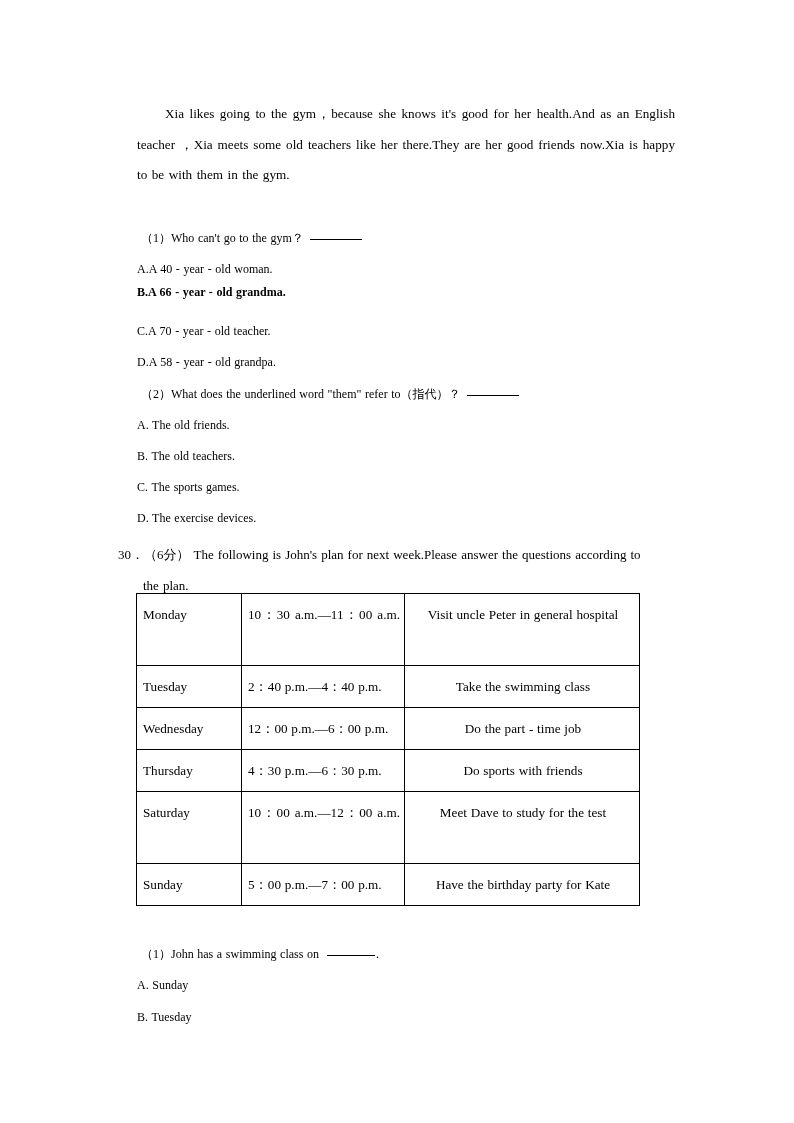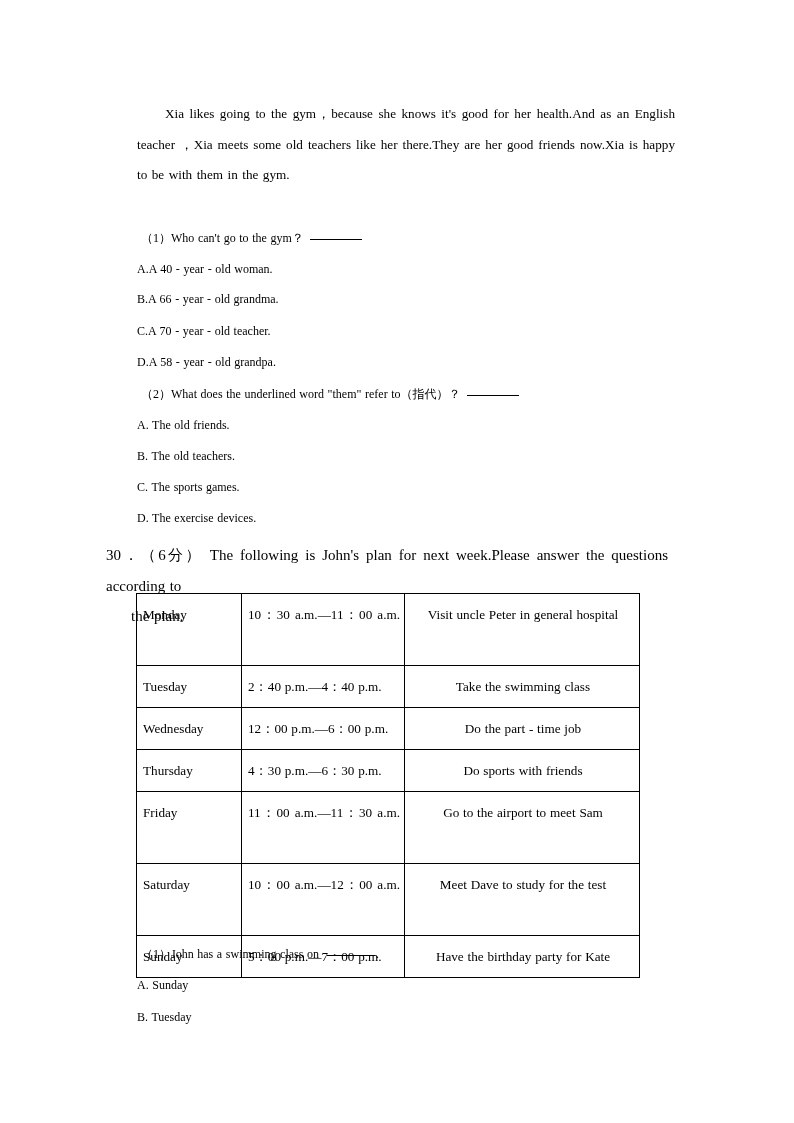--- a/index.html
+++ b/index.html
@@ -62,24 +62,24 @@
     width: 48px;
     border-bottom: 1px solid #000;
     vertical-align: 2px;
     margin-left: 8px;
     margin-right: 1px;
   }
 
   
   .item30 {
     position: absolute;
-    left: 106px;
+    left: 118px;
     top: 540px;
     width: 562px;
-    font-size: 15px;
+    font-size: 13px;
     line-height: 30.5px;
     text-align: justify;
     word-spacing: 0.8px;
   }
   .item30 .cont {
     display: block;
     padding-left: 25px;
   }
 
   
@@ -116,21 +116,21 @@
 
 <div class="page">
 
   <div class="passage">Xia likes going to the gym，because she knows it's good for her health.And as an English teacher ，Xia meets some old teachers like her there.They are her good friends now.Xia is happy to be with them in the gym.</div>
 
   <div class="q-line q-stem" style="top:229px;">
     <span>（1）Who can't go to the gym？</span><span class="blank-long"></span>
   </div>
 
   <div class="q-line q-opt" style="top:260px;">A.A 40 - year - old woman.</div>
-  <div class="q-line q-opt" style="top:290px;">B.A 66 - year - old grandma.</div>
+  <div class="q-line q-opt" style="top:283px;font-weight:bold;">B.A 66 - year - old grandma.</div>
   <div class="q-line q-opt" style="top:322px;font-family:Liberation Serif, serif;">C.A 70 - year - old teacher.</div>
   <div class="q-line q-opt" style="top:353px;">D.A 58 - year - old grandpa.</div>
 
   <div class="q-line q-stem" style="top:385px;">
     <span>（2）What does the underlined word "them" refer to（指代）？</span><span class="blank-long"></span>
   </div>
 
   <div class="q-line q-opt" style="top:416px;">A. The old friends.</div>
   <div class="q-line q-opt" style="top:447px;">B. The old teachers.</div>
   <div class="q-line q-opt" style="top:478px;">C. The sports games.</div>
@@ -158,25 +158,20 @@
         <td class="day">Wednesday</td>
         <td class="time"><span>12：00 p.m.—6：00 p.m.</span></td>
         <td class="act">Do the part - time job</td>
       </tr>
       <tr class="short">
         <td class="day">Thursday</td>
         <td class="time"><span>4：30 p.m.—6：30 p.m.</span></td>
         <td class="act">Do sports with friends</td>
       </tr>
       <tr class="tall">
-        <td class="day">Friday</td>
-        <td class="time"><span class="time-wrap">11：00 a.m.—11：30 a.m.</span></td>
-        <td class="act">Go to the airport to meet Sam</td>
-      </tr>
-      <tr class="tall">
         <td class="day">Saturday</td>
         <td class="time"><span class="time-wrap">10：00 a.m.—12：00 a.m.</span></td>
         <td class="act">Meet Dave to study for the test</td>
       </tr>
       <tr class="short">
         <td class="day">Sunday</td>
         <td class="time"><span>5：00 p.m.—7：00 p.m.</span></td>
         <td class="act">Have the birthday party for Kate</td>
       </tr>
     </tbody>

